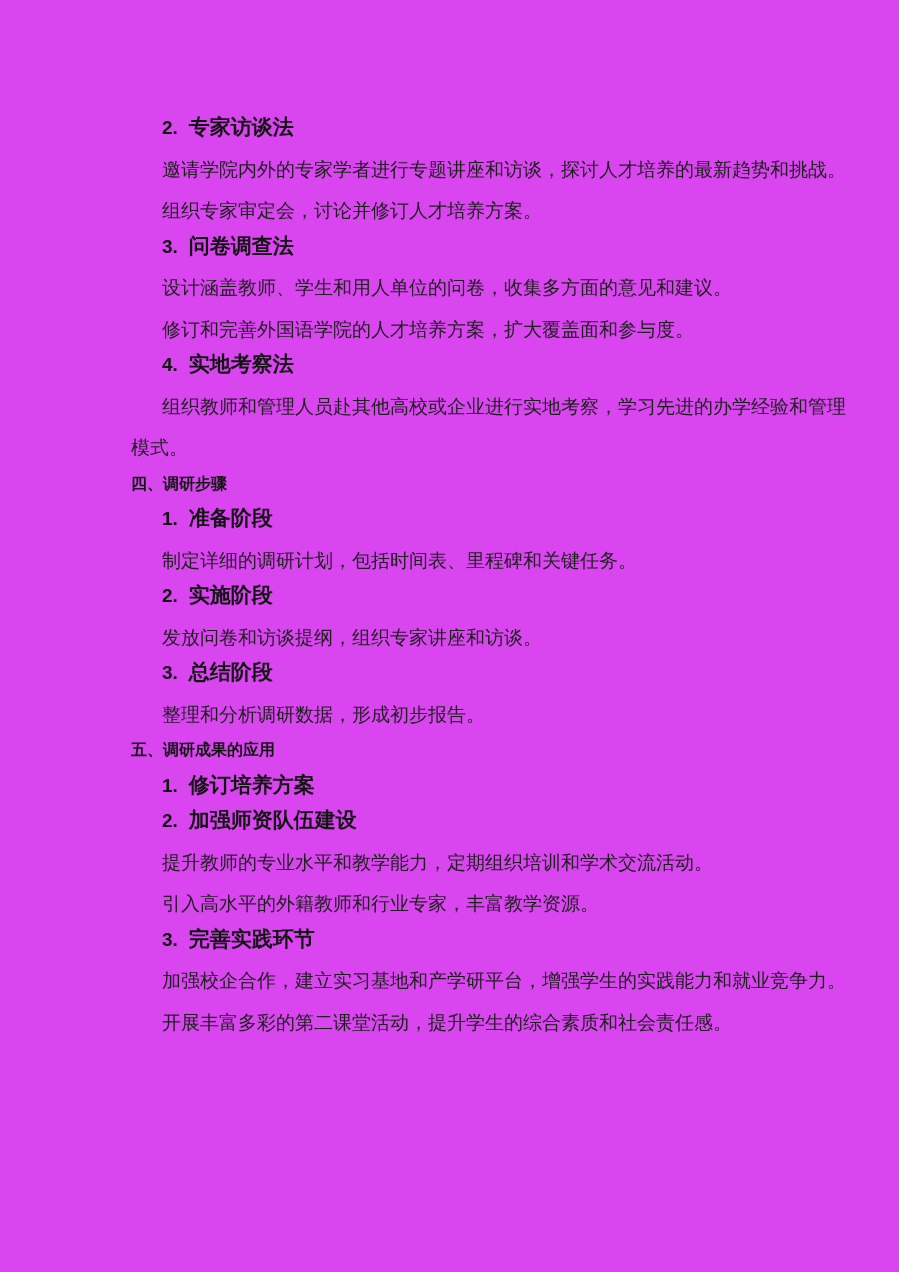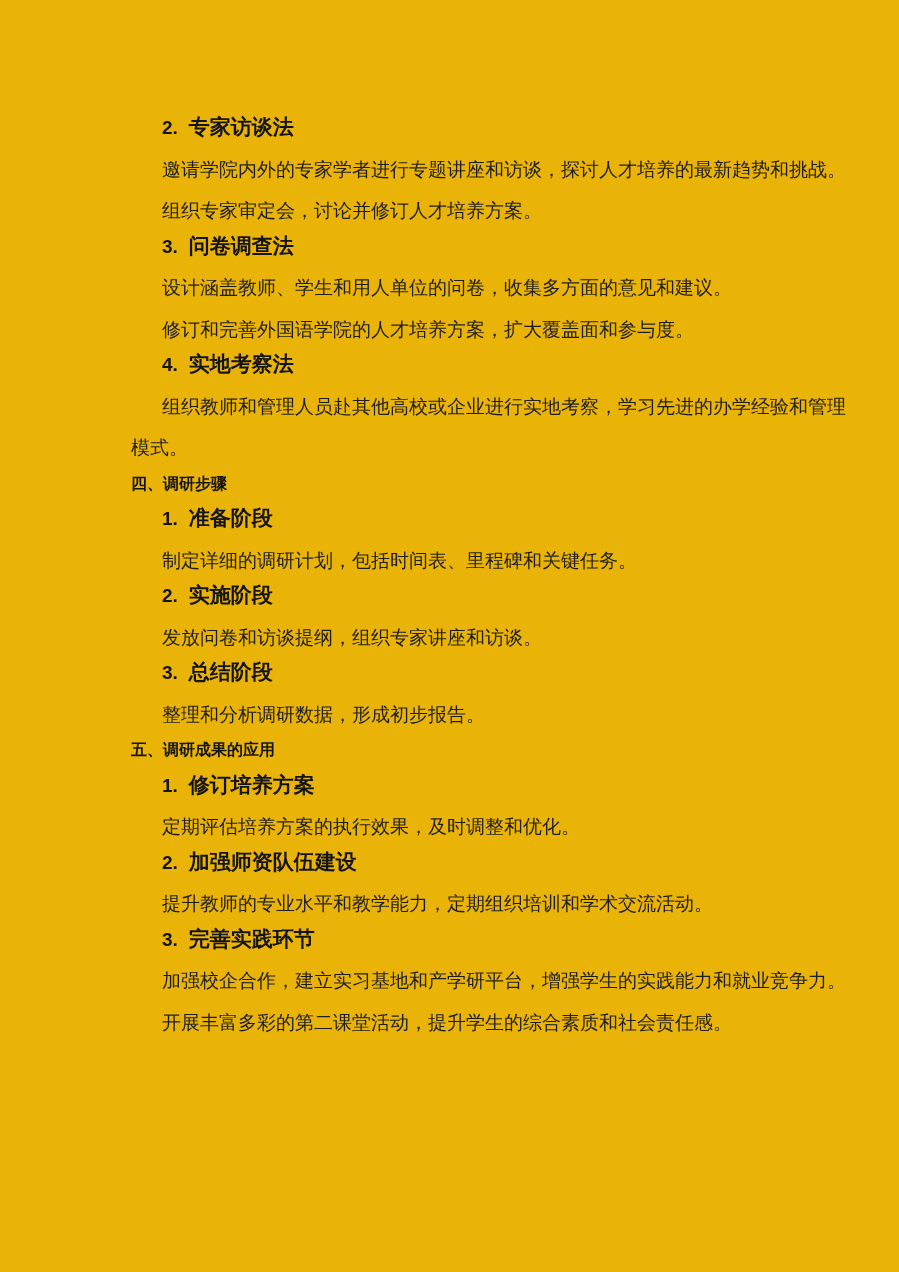--- a/index.html
+++ b/index.html
@@ -4,21 +4,21 @@
 <style>
   html, body {
     margin: 0;
     padding: 0;
     background: #ffffff;
   }
   .page {
     position: relative;
     width: 899px;
     height: 1272px;
-    background: #eab308;
+    background: #d946ef;
     overflow: hidden;
     font-family: "Liberation Serif", serif;
   }
   .doc-content {
     position: absolute;
     left: 131px;
     top: 110px;
     width: 730px;
   }
   .line {
@@ -72,20 +72,20 @@
       <div class="line pline">模式。</div>
       <div class="line heading-top">四、调研步骤</div>
       <div class="line heading-sub"><span class="num">1.</span><span>准备阶段</span></div>
       <div class="line pline first">制定详细的调研计划，包括时间表、里程碑和关键任务。</div>
       <div class="line heading-sub"><span class="num">2.</span><span>实施阶段</span></div>
       <div class="line pline first">发放问卷和访谈提纲，组织专家讲座和访谈。</div>
       <div class="line heading-sub"><span class="num">3.</span><span>总结阶段</span></div>
       <div class="line pline first">整理和分析调研数据，形成初步报告。</div>
       <div class="line heading-top">五、调研成果的应用</div>
       <div class="line heading-sub"><span class="num">1.</span><span>修订培养方案</span></div>
-      <div class="line pline first">定期评估培养方案的执行效果，及时调整和优化。</div>
       <div class="line heading-sub"><span class="num">2.</span><span>加强师资队伍建设</span></div>
       <div class="line pline first">提升教师的专业水平和教学能力，定期组织培训和学术交流活动。</div>
+      <div class="line pline first">引入高水平的外籍教师和行业专家，丰富教学资源。</div>
       <div class="line heading-sub"><span class="num">3.</span><span>完善实践环节</span></div>
       <div class="line pline first">加强校企合作，建立实习基地和产学研平台，增强学生的实践能力和就业竞争力。</div>
       <div class="line pline first">开展丰富多彩的第二课堂活动，提升学生的综合素质和社会责任感。</div>
     </div>
 </div>
 
 </body></html>

